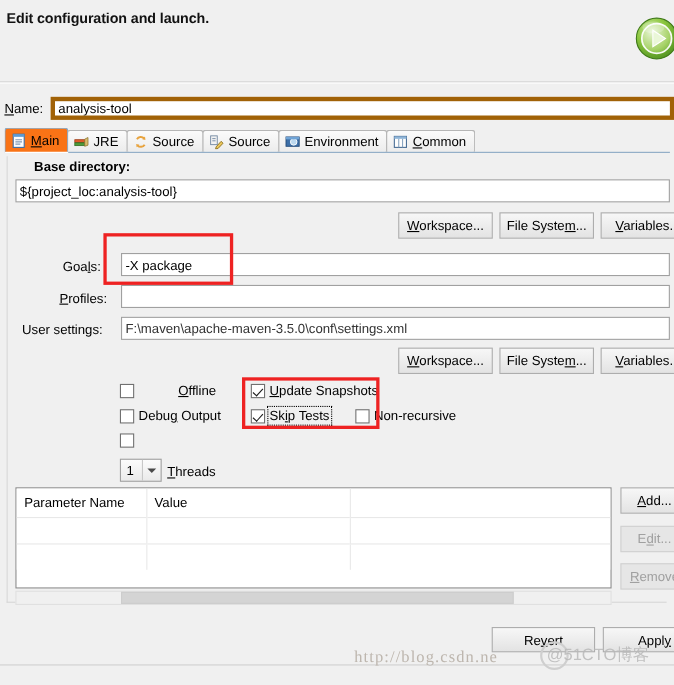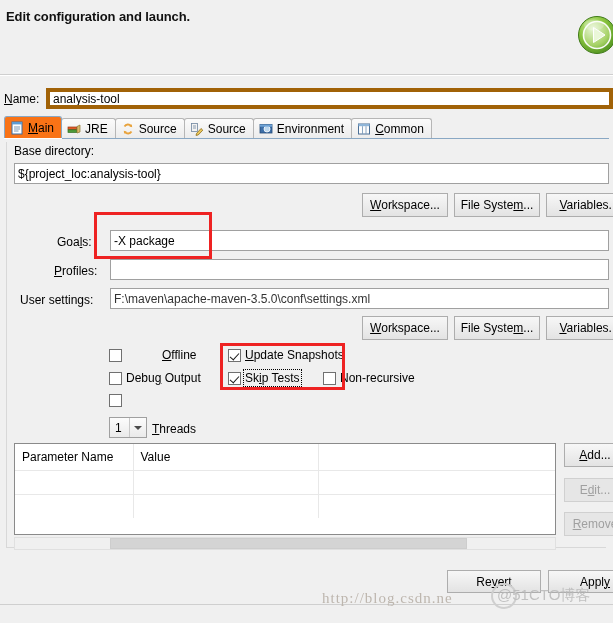--- a/index.html
+++ b/index.html
@@ -287,21 +287,21 @@
       </span>
       <span class="tlabel"><u>C</u>ommon</span>
     </div>
 
   </div>
   <div class="tabline"></div>
 
   <div class="panel">
     <div class="panel-frame"></div>
 
-    <div class="lbl" style="left:14px; top:4px;">Base directory:</div>
+    <div class="lbl" style="left:31px; top:4px;font-weight:bold;">Base directory:</div>
     <input class="tin" style="left: 14px; top: 23px; width: 595px;" type="text" value="${project_loc:analysis-tool}">
 
     <div class="btn" style="left:362px; top:53px; width:86px;">
       <span><u>W</u>orkspace...</span>
     </div>
     <div class="btn" style="left:454px; top:53px; width:86px;">
       <span>File Syste<u>m</u>...</span>
     </div>
     <div class="btn" style="left:546px; top:53px; width:86px;">
       <span><u>V</u>ariables...</span>

